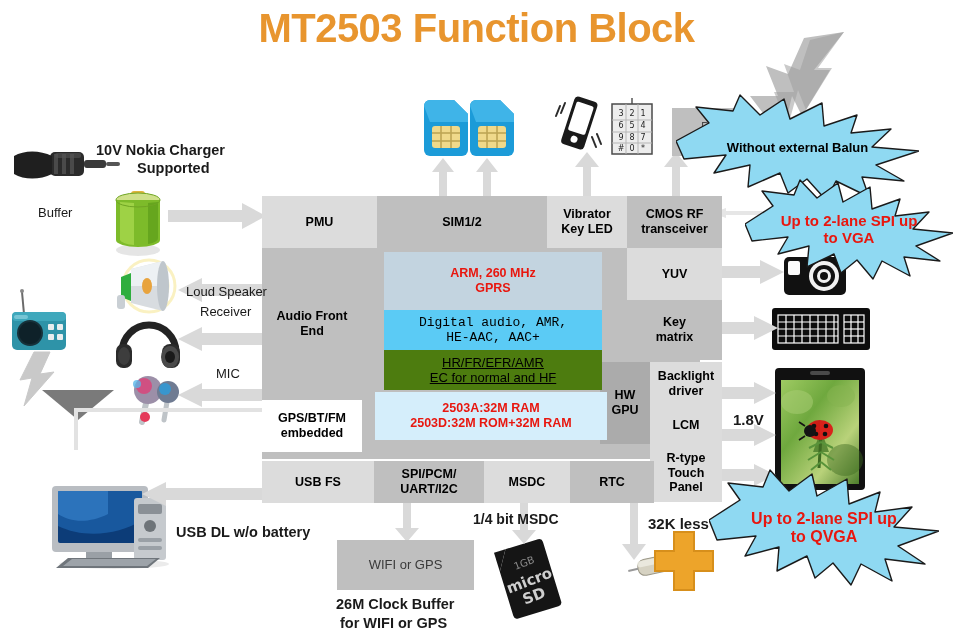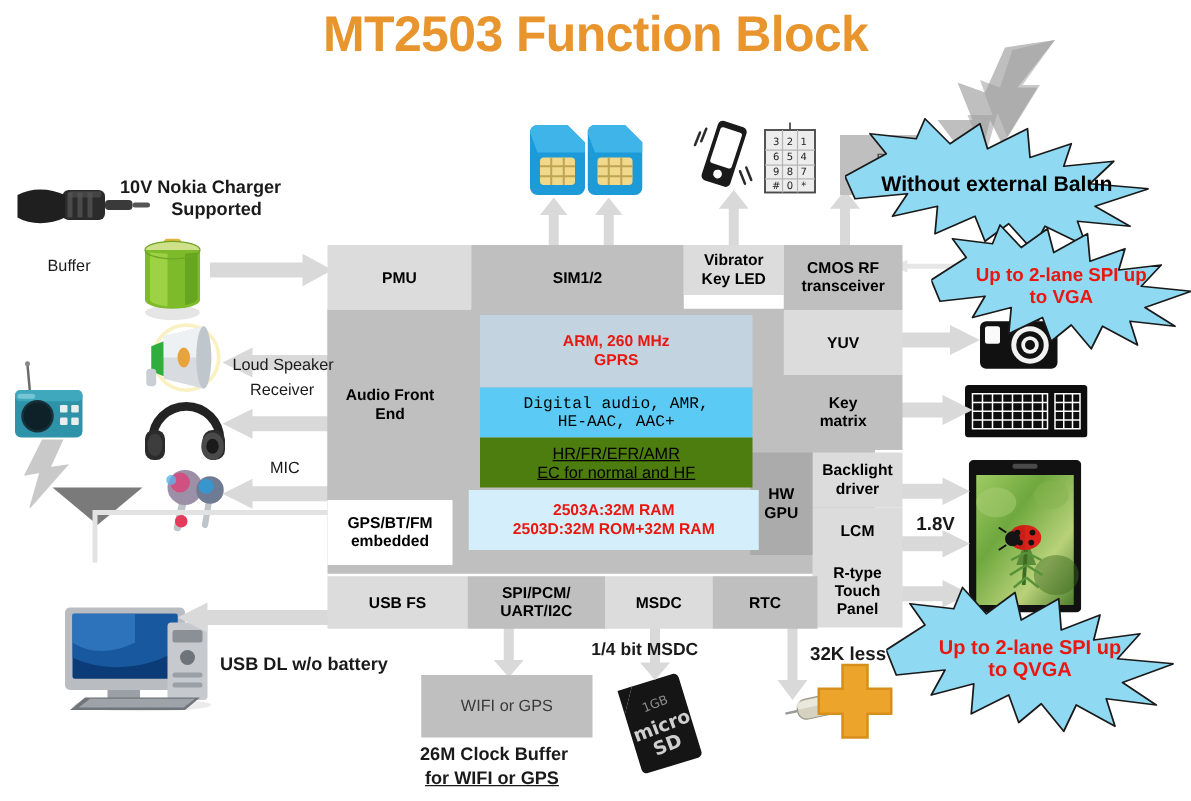--- a/index.html
+++ b/index.html
@@ -410,21 +410,21 @@
 
   <svg class="icon" style="left:748px; top:30px;" width="120" height="110" viewBox="0 0 120 110">
     <polygon points="96,2 66,40 82,40 54,86 44,66 34,108 2,66 30,66 18,36 40,44 56,8" fill="#BFBFBF"></polygon>
     <polygon points="96,2 70,38 84,38 58,80 50,60 40,96 26,62 46,62 36,34 52,40 62,10" fill="#9E9E9E" opacity=".55"></polygon>
   </svg>
 
   <div class="abs g-mid" style="left:262px; top:247px; width:438px; height:212px;"></div>
 
   <div class="abs blk g-light" style="left:262px; top:196px; width:115px; height:52px;">PMU</div>
   <div class="abs blk g-mid" style="left:377px; top:196px; width:170px; height:52px;">SIM1/2</div>
-  <div class="abs blk g-light" style="left:547px; top:196px; width:80px; height:40px; white-space:pre-line;">Vibrator
+  <div class="abs blk g-light" style="left:547px; top:196px; width:80px; height:52px; white-space:pre-line;">Vibrator
 Key LED</div>
   <div class="abs blk g-mid" style="left:627px; top:196px; width:95px; height:52px; white-space:pre-line;">CMOS RF
 transceiver</div>
 
   <div class="abs blk g-mid" style="left:262px; top:248px; width:100px; height:152px; white-space:pre-line;">Audio Front
 End</div>
   <div class="abs blk g-white" style="left:262px; top:400px; width:100px; height:52px; white-space:pre-line;">GPS/BT/FM
 embedded</div>
 
   <div class="abs blk g-light" style="left:627px; top:248px; width:95px; height:52px;">YUV</div>
@@ -467,32 +467,32 @@
   <div class="abs blk g-mid norm" style="left:672px; top:108px; width:74px; height:48px; font-size:12px; color:#4a4a4a; align-items:flex-start; padding-top:12px;">RF</div>
 
   <div class="lbl" style="left:38px; top:205px;">Buffer</div>
   <div class="lbl b ctr" style="left:96px; top:142px; font-size:14.5px;">10V Nokia Charger</div>
   <div class="lbl b ctr" style="left:137px; top:160px; font-size:14.5px;">Supported</div>
   <div class="lbl" style="left:186px; top:261px;margin-top:23px;">Loud Speaker</div>
   <div class="lbl" style="left:200px; top:304px;">Receiver</div>
   <div class="lbl" style="left:216px; top:366px;">MIC</div>
   <div class="lbl b" style="left:176px; top:524px; font-size:14.5px;">USB DL w/o battery</div>
   <div class="lbl b ctr" style="left:336px; top:596px; font-size:14.5px;">26M Clock Buffer</div>
-  <div class="lbl b ctr" style="left:340px; top:615px; font-size:14.5px;text-decoration:underline;">for WIFI or GPS</div>
+  <div class="lbl b ctr" style="left:340px; top:615px; font-size:14.5px;">for WIFI or GPS</div>
   <div class="lbl b" style="left:473px; top:511px; font-size:14px;">1/4 bit MSDC</div>
   <div class="lbl b" style="left:648px; top:515px; font-size:15px;">32K less</div>
   <div class="lbl b" style="left:733px; top:411px; font-size:15px;">1.8V</div>
 
   <div class="burst" style="left:676px; top:93px; width:243px; height:110px;">
     <svg width="243" height="110" viewBox="0 0 243 110">
       <polygon points="0,48 33,30 20,14 57,18 64,2 84,22 108,6 114,26 146,10 148,33 181,22
                        175,40 215,36 196,54 243,58 200,72 228,88 186,84 193,104 160,88 150,107
                        131,86 112,100 104,80 72,94 74,72 38,80 50,62 8,66" fill="#8FD9F2" stroke="#1a1a1a" stroke-width="1.4" stroke-linejoin="round"></polygon>
     </svg>
-    <div class="btxt" style="font-size:17px; color:#000000;align-items:center;">
+    <div class="btxt" style="font-size:13px; color:#000000;align-items:center;">
       <span>Without external Balun</span>
     </div>
   </div>
 
   <div class="burst" style="left:745px; top:178px; width:208px; height:104px;">
     <svg width="208" height="104" viewBox="0 0 208 104">
       <polygon points="0,46 28,28 17,13 49,17 55,2 72,20 93,5 98,24 125,9 127,31 155,21
                        150,38 184,34 168,51 208,55 171,68 195,83 159,79 165,98 137,83 128,101
                        112,82 96,95 89,76 62,89 64,68 33,76 43,59 7,63" fill="#8FD9F2" stroke="#1a1a1a" stroke-width="1.4" stroke-linejoin="round"></polygon>
     </svg>

